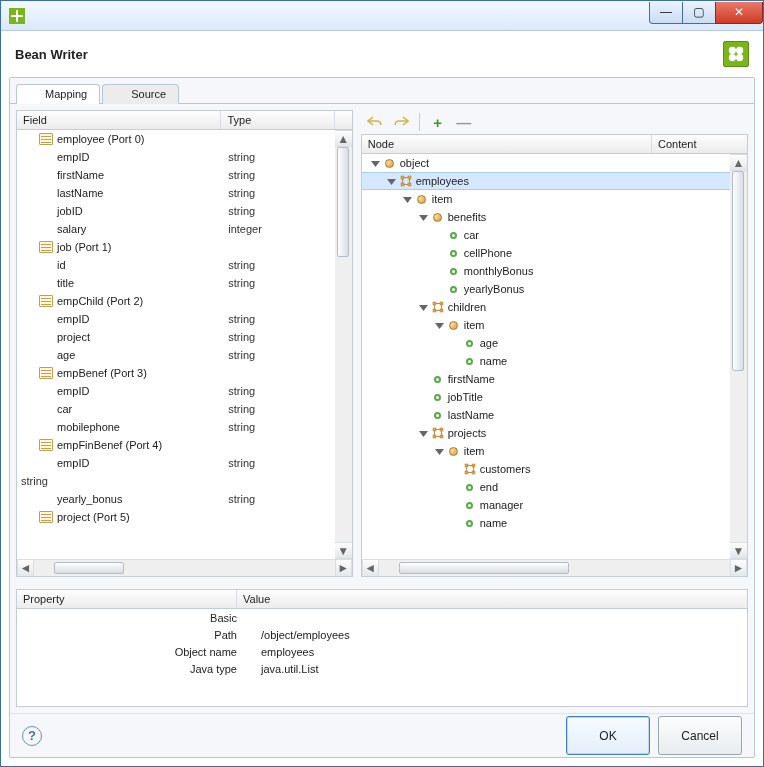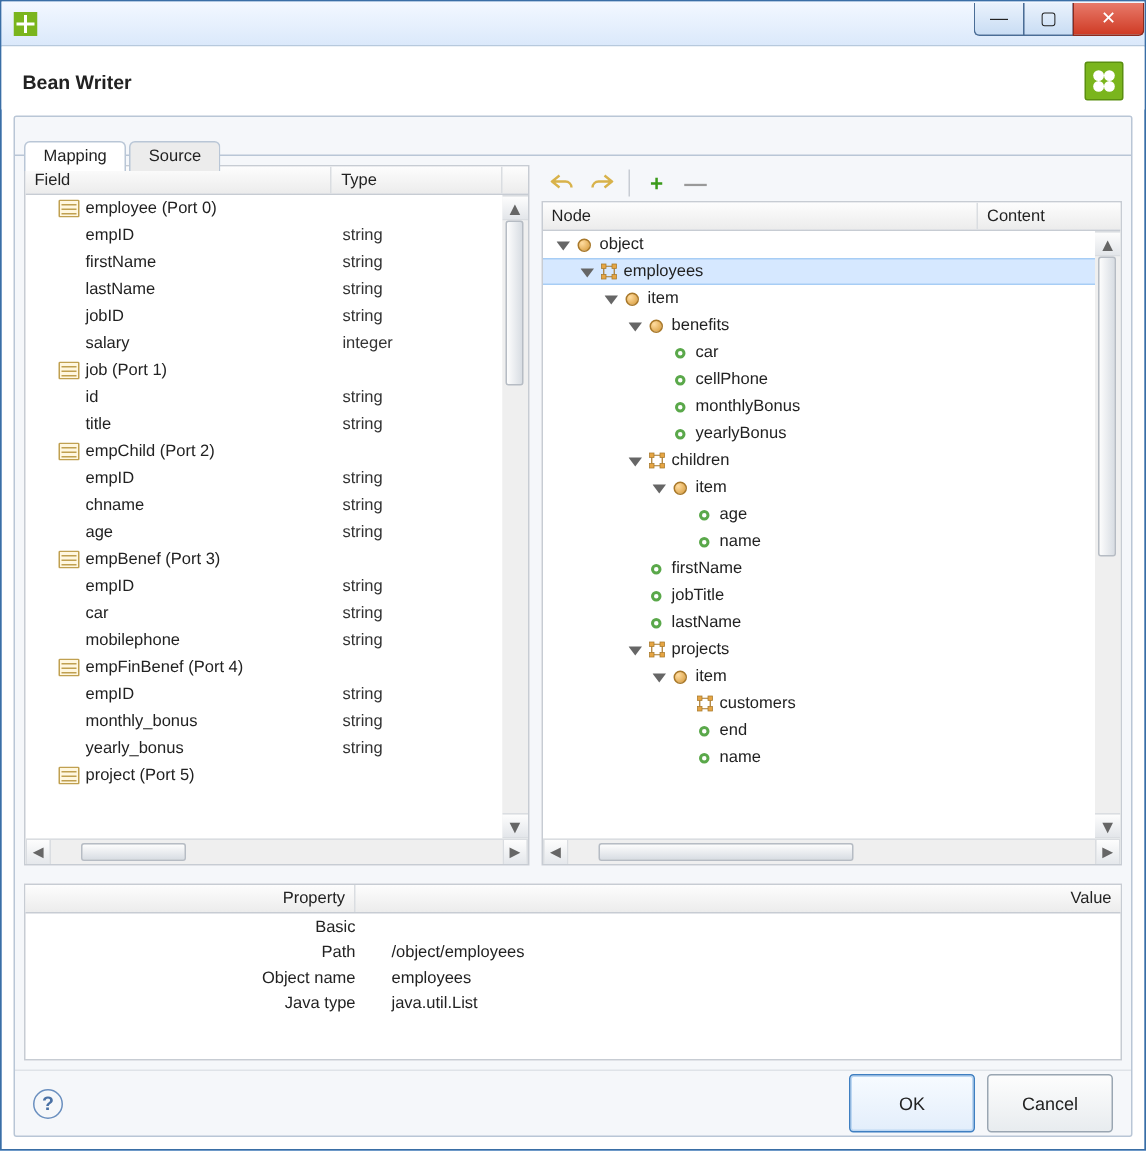--- a/index.html
+++ b/index.html
@@ -23,21 +23,21 @@
   }
   .header-title { font-size:13px; font-weight:bold; }
   .logo {
     width:26px; height:26px; background:#7ab51d; border:1px solid #5a8f10; border-radius:2px; display:flex; align-items:center; justify-content:center; color:#fff; font-weight:bold;
   }
   .content-wrap {
     flex:1; margin:4px 8px 8px 8px; border:1px solid #b9c6d6; border-radius:2px; background:#f5f7fa; display:flex; flex-direction:column; overflow:hidden;
   }
   .tabs-row { display:flex; align-items:flex-end; padding:4px 6px 0 6px; height:26px; background:#f5f7fa; border-bottom:1px solid #b9c6d6; }
   .tab {
-    padding:3px 12px 4px 12px; border:1px solid #b9c6d6; border-bottom:none; background:#ececec; margin-right:2px; border-top-left-radius:4px; border-top-right-radius:4px; font-size:11px; position:relative; top:11px;
+    padding:3px 12px 4px 28px; border:1px solid #b9c6d6; border-bottom:none; background:#ececec; margin-right:2px; border-top-left-radius:4px; border-top-right-radius:4px; font-size:11px; position:relative; top:1px;
   }
   .tab.active { background:#fff; }
   .panels { flex:1; display:flex; gap:8px; padding:6px; overflow:hidden; }
   .left-panel, .right-panel { display:flex; flex-direction:column;border-radius:16px; }
   .left-panel { width:46%; }
   .right-panel { flex:1; }
   .grid-box { flex:1; border:1px solid #c7ccd3; background:#fff; display:flex; flex-direction:column; overflow:hidden; }
   .grid-header { display:flex; background:linear-gradient(#fdfdfd,#ececec); border-bottom:1px solid #c7ccd3; font-size:11px; }
   .gh-cell { padding:3px 6px; border-right:1px solid #dadde1; }
   .gh-field { flex:1.05; }
@@ -82,21 +82,21 @@
   .tnode.selected { background:#d6e8ff; border-top:1px solid #a7cdf5; border-bottom:1px solid #a7cdf5; height:18px; }
   .twist { width:11px; height:11px; display:inline-flex; align-items:center; justify-content:center; margin-right:2px; cursor:pointer; }
   .twist svg { display:block; }
   .ticon { width:14px; height:14px; display:inline-flex; align-items:center; justify-content:center; margin-right:3px; }
   .ball { width:9px; height:9px; border-radius:50%; background:radial-gradient(circle at 30% 30%, #ffdca0, #d69a3a); border:1px solid #a8782a; }
   .leaf-dot { width:7px; height:7px; border-radius:50%; background:#fff; border:2px solid #5aa84a; }
   .pad { display:inline-block; }
 
   
   .props { height:118px; border:1px solid #c7ccd3; background:#fff; margin:6px; display:flex; flex-direction:column; }
-  .props-header { display:flex; background:linear-gradient(#fdfdfd,#ececec); border-bottom:1px solid #c7ccd3; font-size:11px;text-align:right; }
+  .props-header { display:flex; background:linear-gradient(#fdfdfd,#ececec); border-bottom:1px solid #c7ccd3; font-size:11px; }
   .ph-prop { width:220px; padding:3px 6px; border-right:1px solid #dadde1; }
   .ph-val { flex:1; padding:3px 6px; }
   .prow { display:flex; height:17px; align-items:center; font-size:11px; }
   .prow .pc1 { width:220px; padding-left:6px;text-align:right; }
   .prow .pc2 { flex:1; padding-left:6px;margin-left:18px; }
   .prow.group .pc1 { font-weight:normal; padding-left:14px; }
   .prow.sub .pc1 { padding-left:30px; }
 
   
   .footer { height:44px; display:flex; align-items:center; padding:0 12px; gap:8px; border-top:1px solid #dfe3e8; }
@@ -244,21 +244,21 @@
                 <div class="row">
                   <div class="cell-field">
                     <span class="indent2"></span>
                     <span>empID</span>
                   </div>
                   <div class="cell-type">string</div>
                 </div>
                 <div class="row">
                   <div class="cell-field">
                     <span class="indent2"></span>
-                    <span>chname</span>
+                    <span>project</span>
                   </div>
                   <div class="cell-type">string</div>
                 </div>
                 <div class="row">
                   <div class="cell-field">
                     <span class="indent2"></span>
                     <span>age</span>
                   </div>
                   <div class="cell-type">string</div>
                 </div>
@@ -300,24 +300,20 @@
                   <div class="cell-type"></div>
                 </div>
                 <div class="row">
                   <div class="cell-field">
                     <span class="indent2"></span>
                     <span>empID</span>
                   </div>
                   <div class="cell-type">string</div>
                 </div>
                 <div class="row">
-                  <div class="cell-field">
-                    <span class="indent2"></span>
-                    <span>monthly_bonus</span>
-                  </div>
                   <div class="cell-type">string</div>
                 </div>
                 <div class="row">
                   <div class="cell-field">
                     <span class="indent2"></span>
                     <span>yearly_bonus</span>
                   </div>
                   <div class="cell-type">string</div>
                 </div>
                 <div class="row">
@@ -587,20 +583,28 @@
                     <span class="leaf-dot"></span>
                   </span>
                   <span>end</span>
                 </div>
                 <div class="tnode">
                   <span class="pad" style="width:84px"></span>
                   <span class="twist"></span>
                   <span class="ticon">
                     <span class="leaf-dot"></span>
                   </span>
+                  <span>manager</span>
+                </div>
+                <div class="tnode">
+                  <span class="pad" style="width:84px"></span>
+                  <span class="twist"></span>
+                  <span class="ticon">
+                    <span class="leaf-dot"></span>
+                  </span>
                   <span>name</span>
                 </div>
               </div>
             <div class="vscroll">
               <div class="varrow">▲</div>
               <div class="vtrack">
                   <div class="vthumb" style="height:200px;"></div>
                 </div>
               <div class="varrow">▼</div>
             </div>

